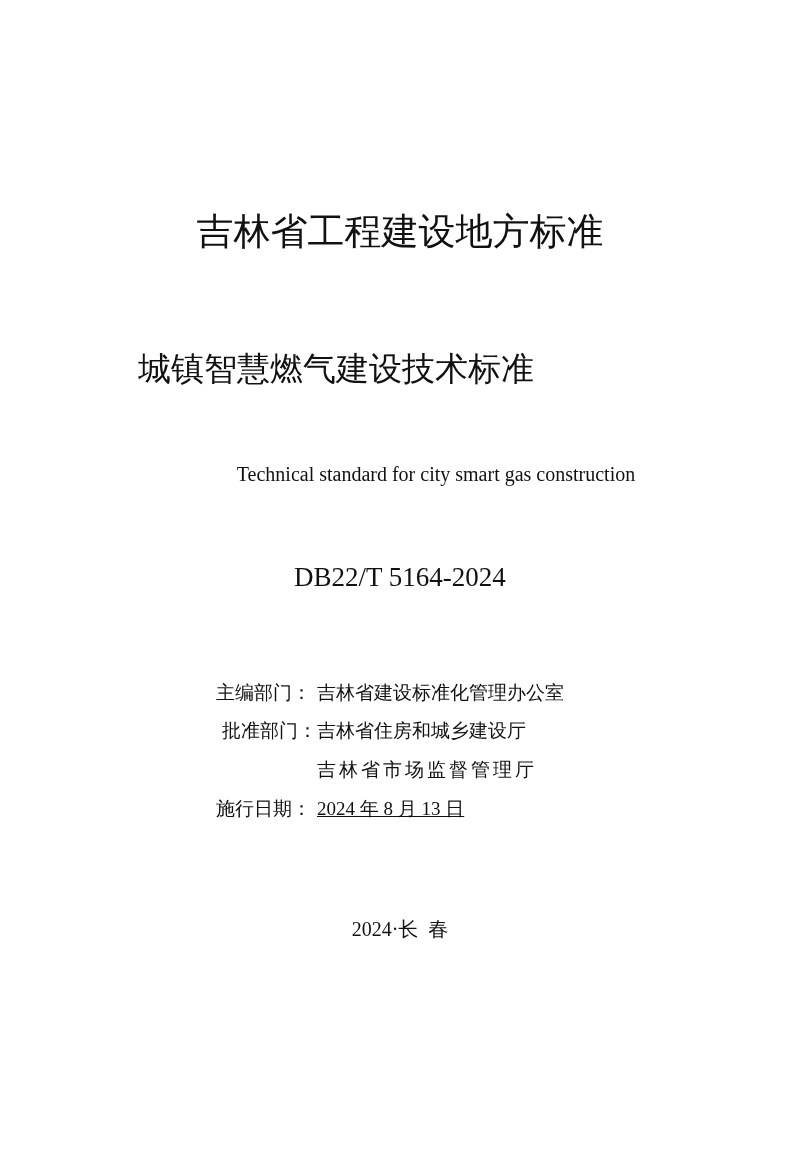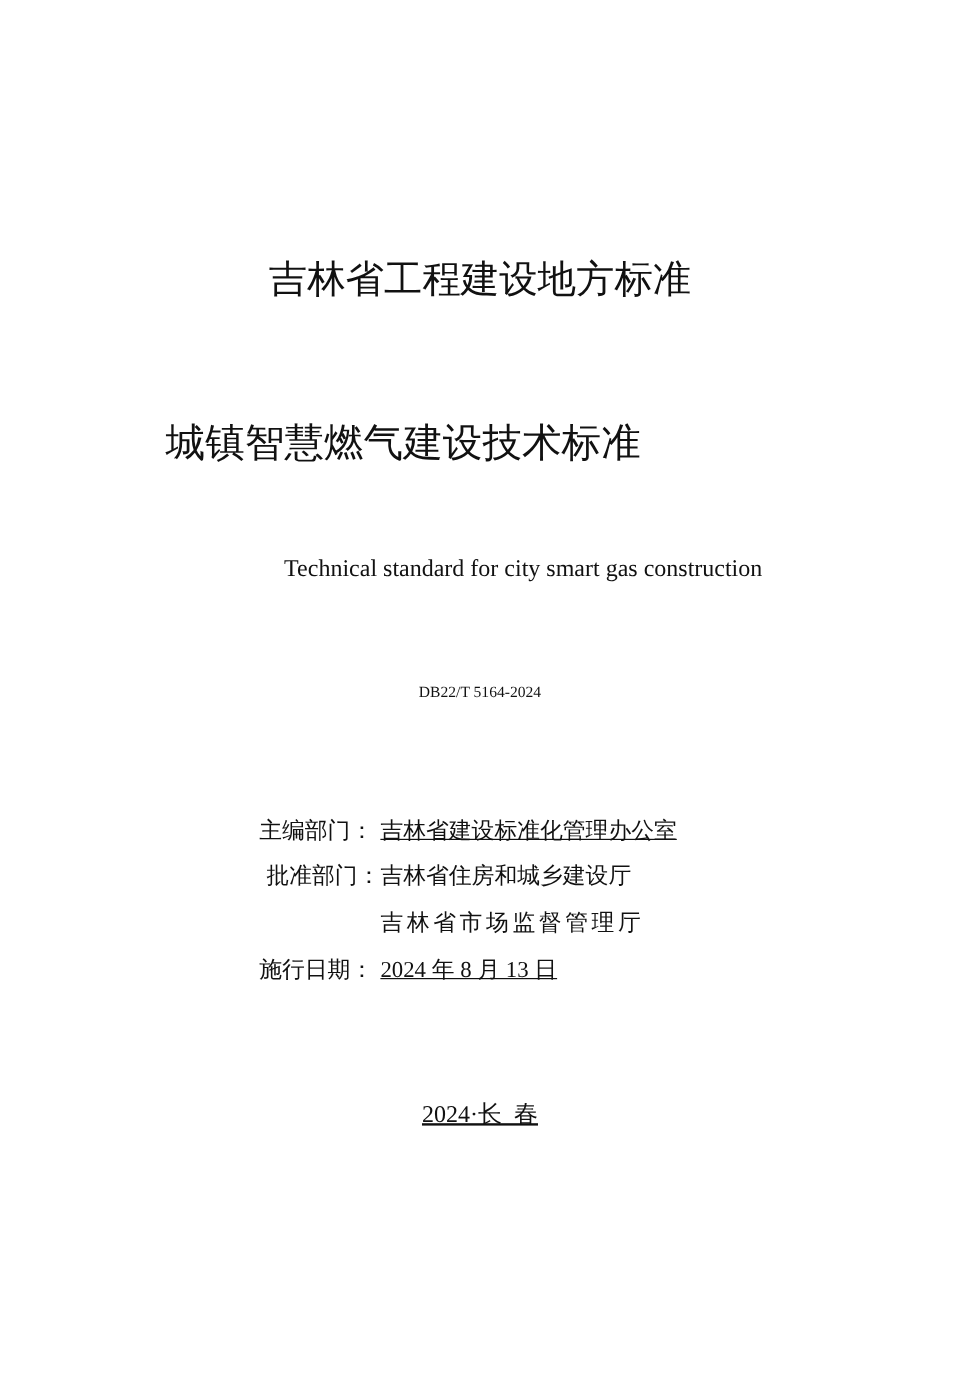--- a/index.html
+++ b/index.html
@@ -1,30 +1,30 @@
 <!DOCTYPE html>
 <html><head>
 <meta charset="utf-8">
 <style>
   html, body { margin: 0; padding: 0; background: #ffffff; }
   body { width: 800px; height: 1151px; position: relative; overflow: hidden; color: #111; }
   .abs { position: absolute; white-space: nowrap; }
   .sans { font-family: "DejaVu Sans", "Liberation Sans", sans-serif; }
   .serif { font-family: "Liberation Serif", "DejaVu Serif", serif; }
-  #series-title { left: 0; width: 800px; text-align: center; top: 212px; font-size: 32px; line-height: 40px; }
+  #series-title { left: 0; width: 800px; text-align: center; top: 212px; font-size: 37px; line-height: 40px; }
   #main-title { left: 0; width: 672px; text-align: center; top: 347px; font-size: 33px; line-height: 44px; }
   #english-title { left: 0; width: 800px; text-align: center; top: 460px; font-size: 20px; line-height: 28px; margin-left: 36px; }
-  #std-code { left: 0; width: 800px; text-align: center; top: 563px; font-size: 13px; line-height: 28px; }
+  #std-code { left: 0; width: 800px; text-align: center; top: 563px; font-size: 27px; line-height: 28px; }
   .info-row { left: 216px; font-size: 19px; line-height: 26px; }
   .info-label { display: inline-block; width: 101px; }
-  #row-editor { top: 680px; text-decoration: underline; }
+  #row-editor { top: 680px; }
   #row-approver { top: 718px; text-align: right; }
   #row-approver2 { top: 757px; left: 317px; letter-spacing: 3px; font-family: Liberation Serif, serif; }
   #row-date { top: 796px; text-decoration: underline; }
-  #place-date { left: 0; width: 800px; text-align: center; top: 915px; font-size: 20px; line-height: 28px; text-decoration: underline; }
+  #place-date { left: 0; width: 800px; text-align: center; top: 915px; font-size: 20px; line-height: 28px; }
 </style>
 </head>
 <body>
 
 <div class="abs sans" id="series-title">吉林省工程建设地方标准</div>
 
 <div class="abs sans" id="main-title">城镇智慧燃气建设技术标准</div>
 
 <div class="abs serif" id="english-title">Technical standard for city smart gas construction</div>
 

